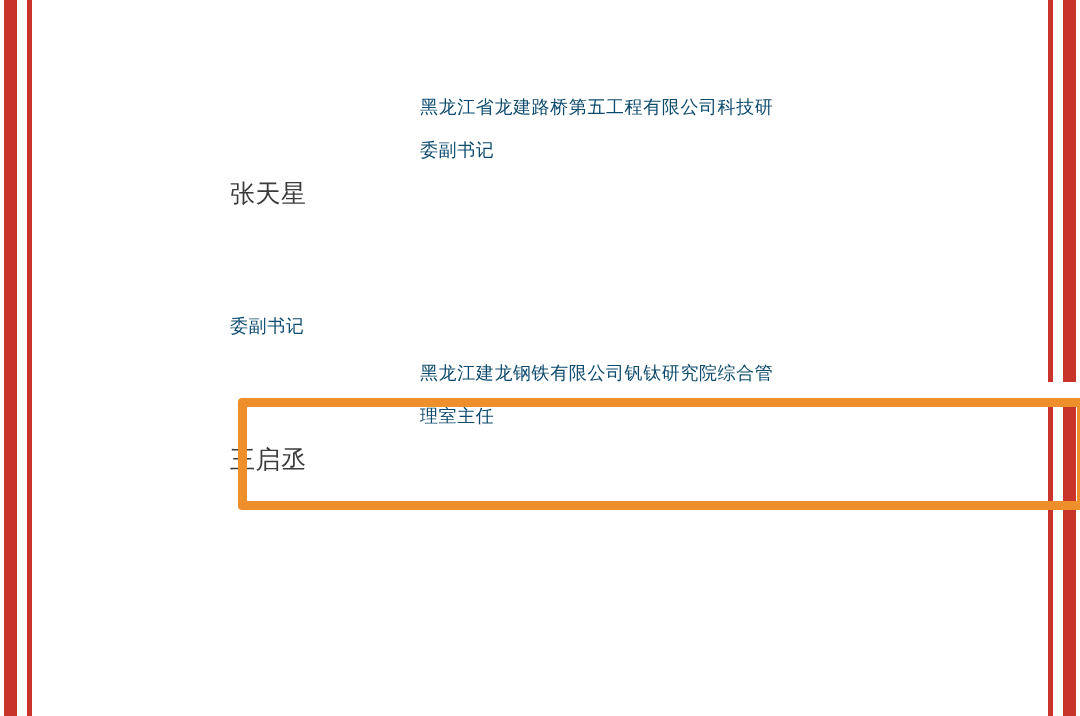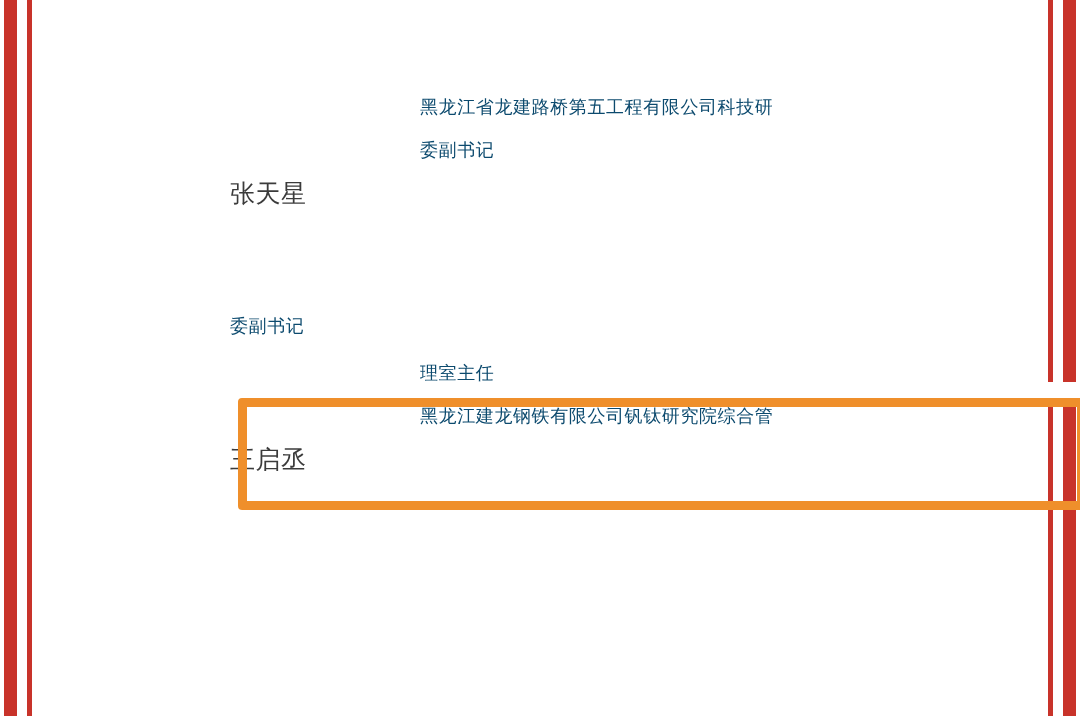--- a/index.html
+++ b/index.html
@@ -130,22 +130,22 @@
         <div class="desc-cell">
           <span class="desc-line">委副书记</span>
         </div>
       </div>
 
       <div class="row">
         <div class="name-cell">
           <span class="name-line">王启丞</span>
         </div>
         <div class="desc-cell">
+          <span class="desc-line">黑龙江建龙钢铁有限公司钒钛研究院综合管</span>
           <span class="desc-line">理室主任</span>
-          <span class="desc-line">黑龙江建龙钢铁有限公司钒钛研究院综合管</span>
         </div>
       </div>
 
     </div>
 
     <div class="mask-top"></div>
     <div class="highlight-box"></div>
   </div>
 
 </div>

